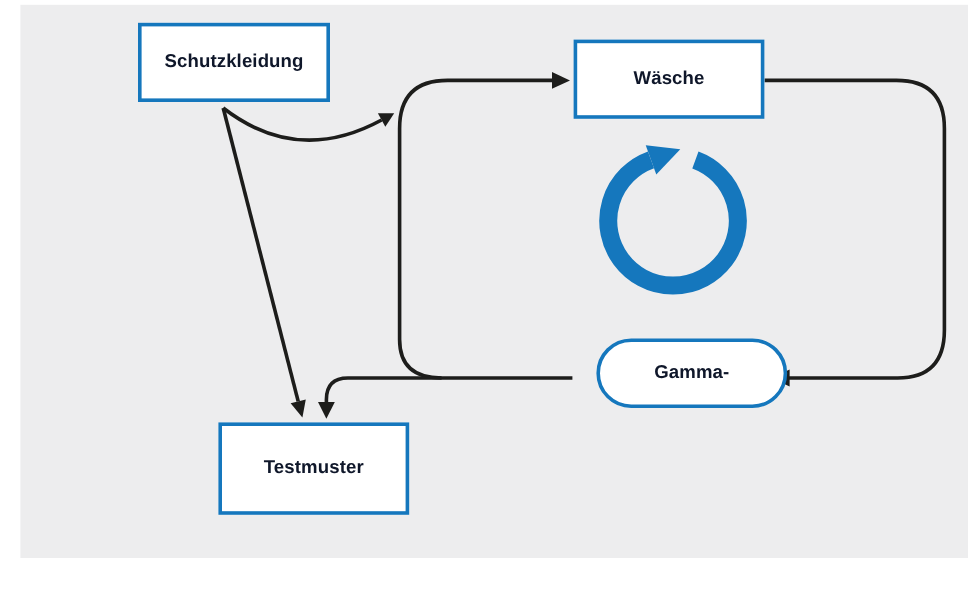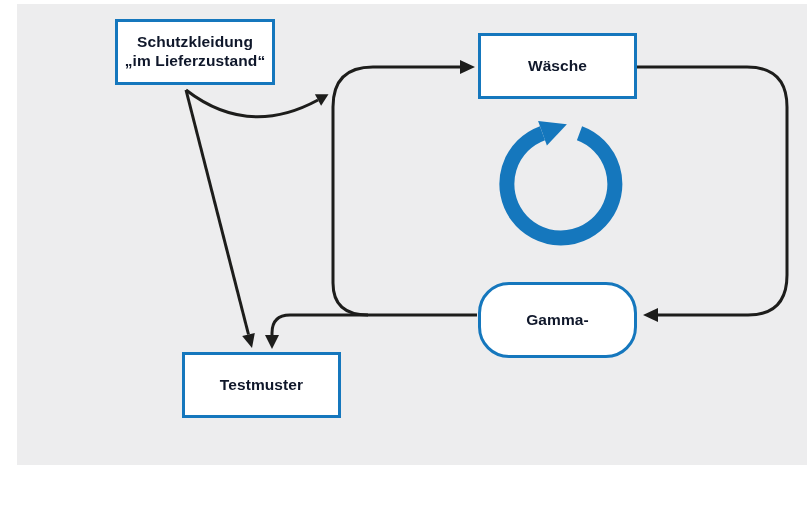--- a/index.html
+++ b/index.html
@@ -41,22 +41,22 @@
     justify-content: center;
     text-align: center;
     color: #0f172a;
     font-weight: bold;
     font-size: 15.5px;
     line-height: 1.22;
     letter-spacing: 0.1px;
   }
   #node-schutzkleidung { left: 115px; top: 19px;  width: 160px; height: 66px; }
   #node-waesche        { left: 478px; top: 33px;  width: 159px; height: 66px; text-align: center; }
-  #node-gamma          { left: 478px; top: 282px; width: 159px; height: 76px; border-radius: 31px; }
-  #node-testmuster     { left: 182px; top: 352px; width: 159px; height: 66px; }
+  #node-gamma          { left: 497px; top: 282px; width: 159px; height: 58px; border-radius: 31px; }
+  #node-testmuster     { left: 182px; top: 352px; width: 159px; height: 77px; }
   #caption {
     position: absolute;
     left: 18px;
     top: 472px;
     width: 780px;
     color: var(--caption-gray, #4b5156);
     font-size: 17px;
     line-height: 1.3;
   }
   .black-line { stroke: var(--line-black, #1d1d1b); stroke-width: 3; fill: none; }
@@ -99,21 +99,20 @@
     </g>
 
     <g>
       <path class="blue-ring" d="M 579.5 133.3 A 54 54 0 1 1 542.5 133.2"></path>
       <polygon class="blue-head" points="566.9,124.3 538.1,121.0 546.9,145.4"></polygon>
     </g>
   </svg>
 
   <div class="node" id="node-schutzkleidung">
     <span>Schutzkleidung</span>
-    <span>„im Lieferzustand“</span>
   </div>
 
   <div class="node" id="node-waesche">
     <span>Wäsche</span>
   </div>
 
   <div class="node" id="node-gamma">
     <span>Gamma-</span>
   </div>
 

